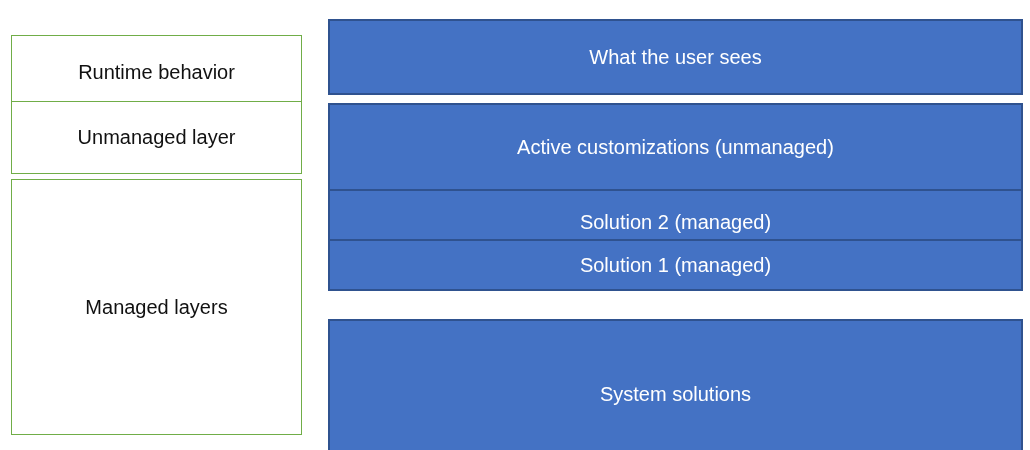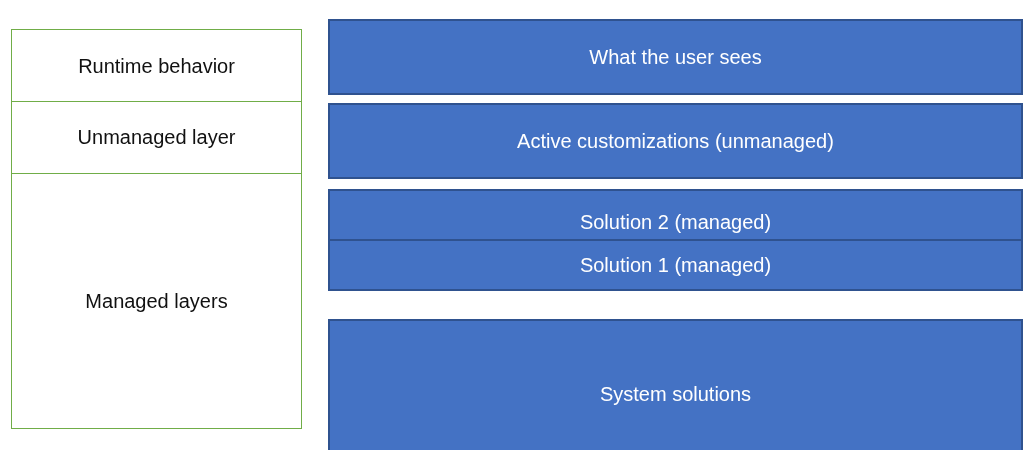--- a/index.html
+++ b/index.html
@@ -26,33 +26,33 @@
     line-height: 1.25;
   }
   
   .label-box {
     left: 11px;
     width: 291px;
     background: #ffffff;
     border: 1.4px solid #70AD47;
     color: #111111;
   }
-  .label-box.b1 { top: 29px;  height: 75px;  }
+  .label-box.b1 { top: 35px;  height: 75px;  }
   .label-box.b2 { top: 101px; height: 73px;  }
-  .label-box.b3 { top: 173px; height: 256px; }
+  .label-box.b3 { top: 179px; height: 256px; }
   
   .layer-box {
     left: 328px;
     width: 695px;
     background: #4472C4;
     border: 2px solid #2F528F;
     color: #ffffff;
   }
   .layer-box.r1 { top: 19px;  height: 76px;  }
-  .layer-box.r2 { top: 103px; height: 76px;  }
+  .layer-box.r2 { top: 103px; height: 88px;  }
   .layer-box.r3 { top: 189px; height: 67px;  }
   .layer-box.r4 { top: 239px; height: 52px;  }
   .layer-box.r5 { top: 319px; height: 151px; }
 </style>
 </head>
 <body>
 
 <div class="canvas">
 
   <div class="box label-box b1">

